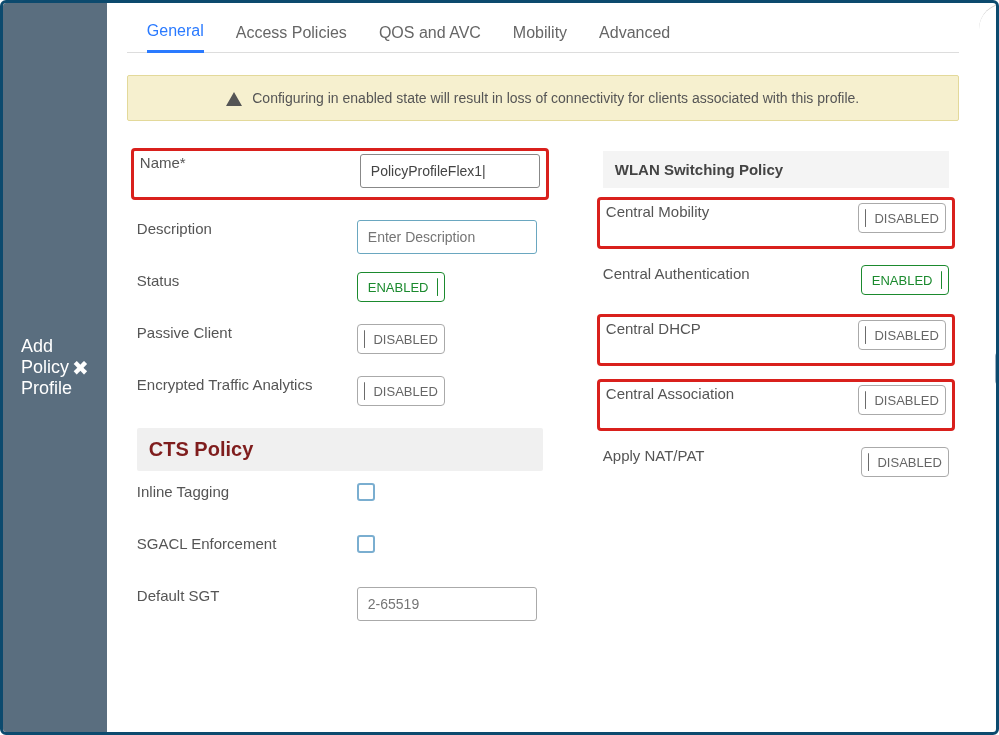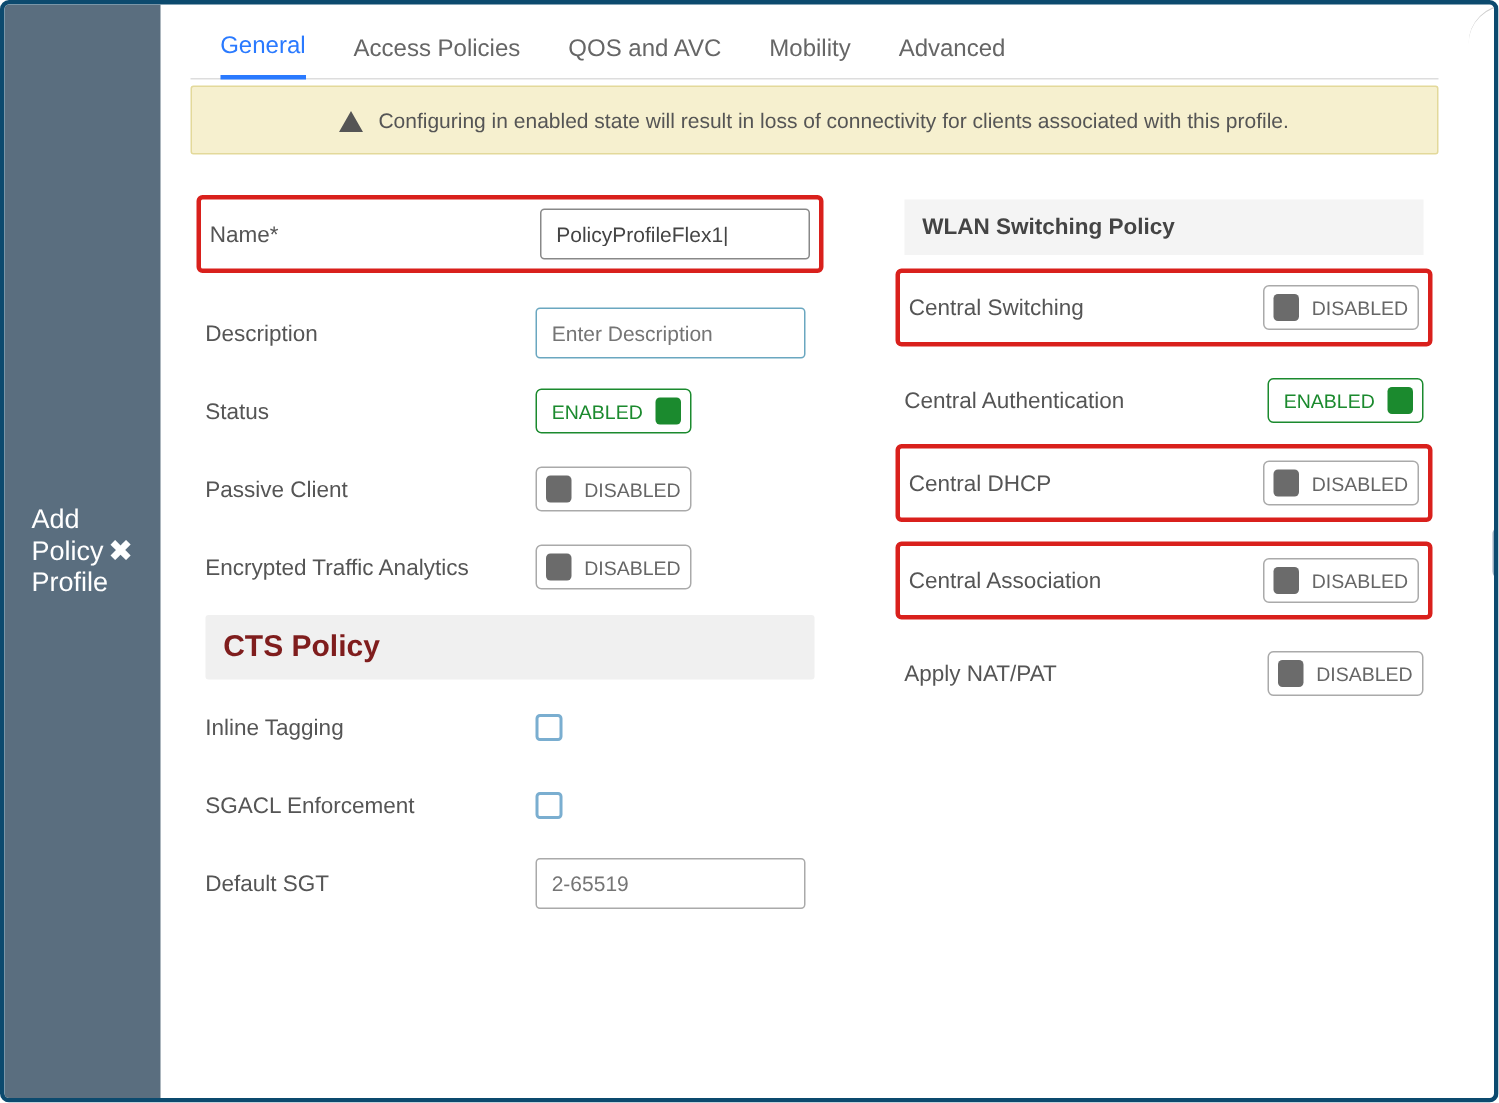--- a/index.html
+++ b/index.html
@@ -57,21 +57,21 @@
       color: #2a7aff;
       border-bottom: 3px solid #2a7aff;
       margin-bottom: -1px;
     }
     .warning {
       background: #f6f0cf;
       border: 1px solid #e3d99a;
       padding: 14px;
       text-align: center;
       color: #555;
-      margin-top: 4px;
+      margin-top: 22px;
       font-size: 14px;
       border-radius: 2px;
     }
     .warning svg {
       vertical-align: middle;
       margin-right: 6px;
     }
     .columns {
       display: flex;
       gap: 60px;
@@ -79,21 +79,21 @@
       padding: 0 10px;
     }
     .col {
       flex: 1;
       display: flex;
       flex-direction: column;
       gap: 12px;
     }
     .row {
       display: flex;
-      align-items: center;
+      align-items: flex-start;
       min-height: 40px;
     }
     .row-label {
       width: 220px;
       font-size: 15px;
       color: #555;
     }
     .row-control {
       flex: 1;
       display: flex;
@@ -120,21 +120,21 @@
       display: inline-flex;
       align-items: center;
       border: 1.5px solid;
       border-radius: 4px;
       height: 30px;
       padding: 0 6px;
       gap: 8px;
       font-size: 13px;
       font-weight: 500;
       cursor: pointer;
-      width: 104px;
+      width: 88px;
       justify-content: flex-start;
       position: relative;
     }
     .toggle.enabled { border-color: #1b8a2e; color: #1b8a2e; }
     .toggle.disabled { border-color: #aaa; color: #666; }
     .toggle .knob {
       width: 18px;
       height: 18px;
       border-radius: 3px;
       background: #888;
@@ -297,21 +297,21 @@
         </div>
 
       </div>
 
       <div class="col col-right">
 
         <div class="right-head">WLAN Switching Policy</div>
 
         <div class="highlight-red">
           <div class="row">
-            <div class="row-label">Central Switching</div>
+            <div class="row-label">Central Mobility</div>
             <div class="row-control">
               <div class="toggle disabled">
                 <span class="knob"></span>
                 <span class="tlabel">DISABLED</span>
               </div>
             </div>
           </div>
         </div>
 
         <div class="row">

